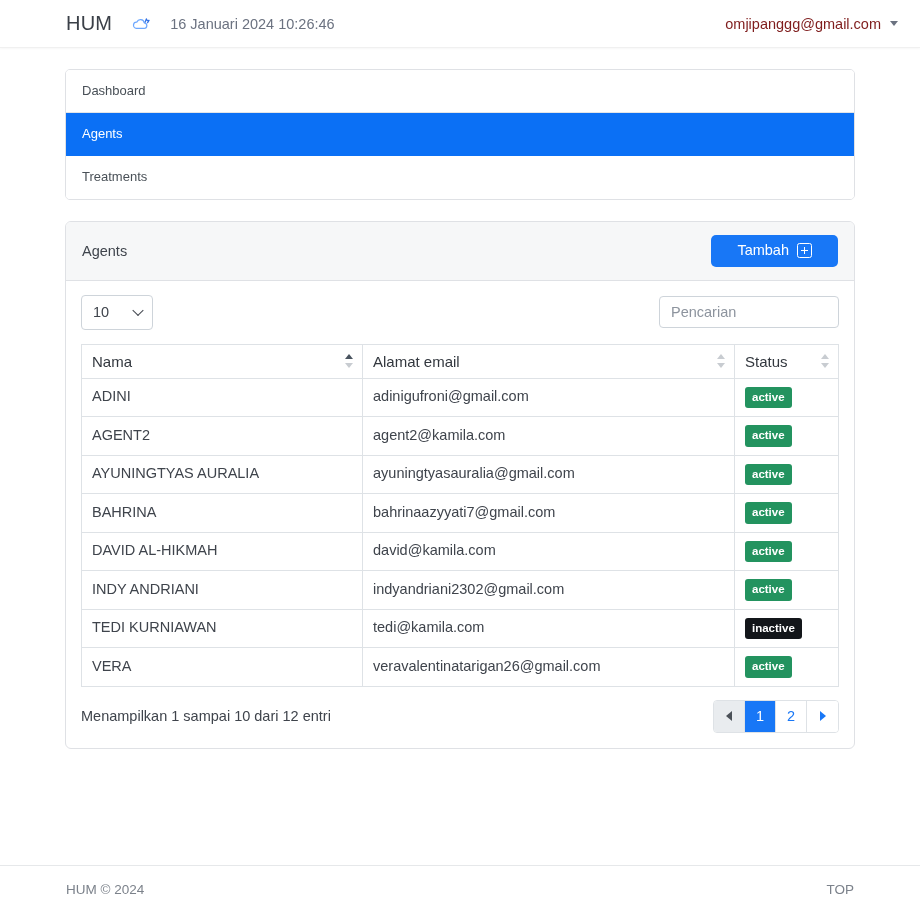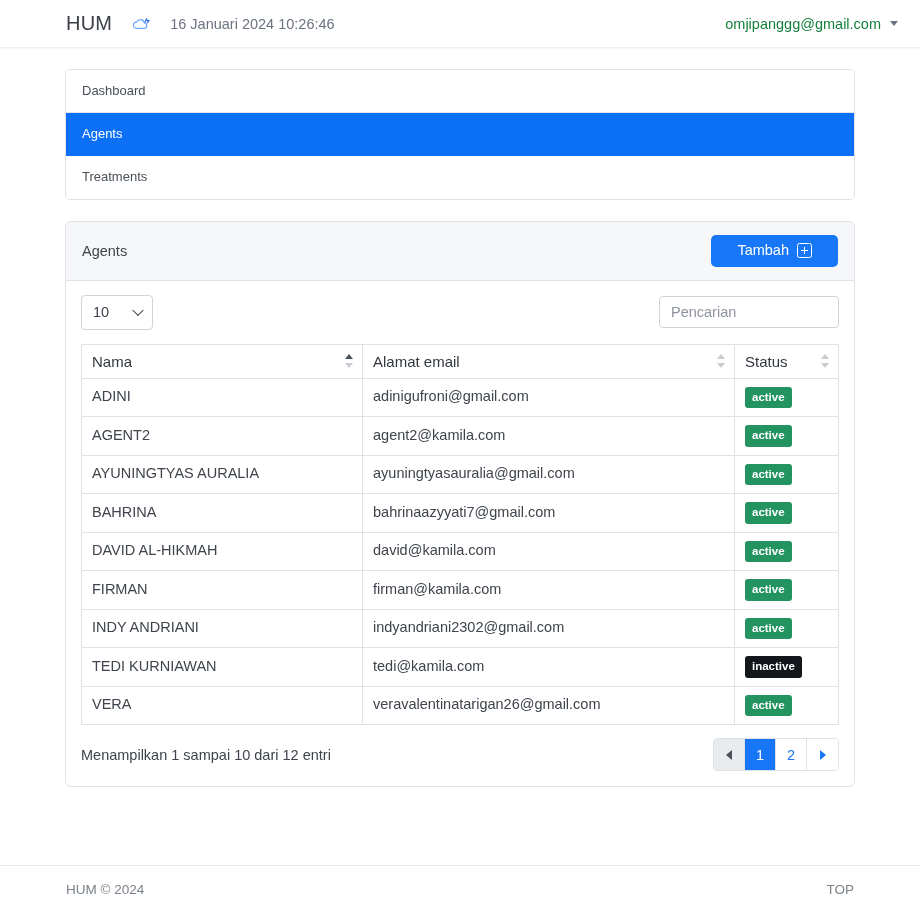--- a/index.html
+++ b/index.html
@@ -42,21 +42,21 @@
     color: #6b7280;
   }
   .nav-right {
     margin-left: auto;
     display: flex;
     align-items: center;
     gap: 9px;
   }
   .user-email {
     font-size: 14.5px;
-    color: #15803d;
+    color: #7f1d1d;
   }
   .caret {
     width: 0; height: 0;
     border-left: 4.5px solid transparent;
     border-right: 4.5px solid transparent;
     border-top: 5px solid #6b7280;
     display: inline-block;
   }
 
   
@@ -407,25 +407,20 @@
               <td>BAHRINA</td>
               <td>bahrinaazyyati7@gmail.com</td>
               <td><span class="badge badge-active">active</span></td>
             </tr>
             <tr>
               <td>DAVID AL-HIKMAH</td>
               <td>david@kamila.com</td>
               <td><span class="badge badge-active">active</span></td>
             </tr>
             <tr>
-              <td>FIRMAN</td>
-              <td>firman@kamila.com</td>
-              <td><span class="badge badge-active">active</span></td>
-            </tr>
-            <tr>
               <td>INDY ANDRIANI</td>
               <td>indyandriani2302@gmail.com</td>
               <td><span class="badge badge-active">active</span></td>
             </tr>
             <tr>
               <td>TEDI KURNIAWAN</td>
               <td>tedi@kamila.com</td>
               <td><span class="badge badge-inactive">inactive</span></td>
             </tr>
             <tr>

